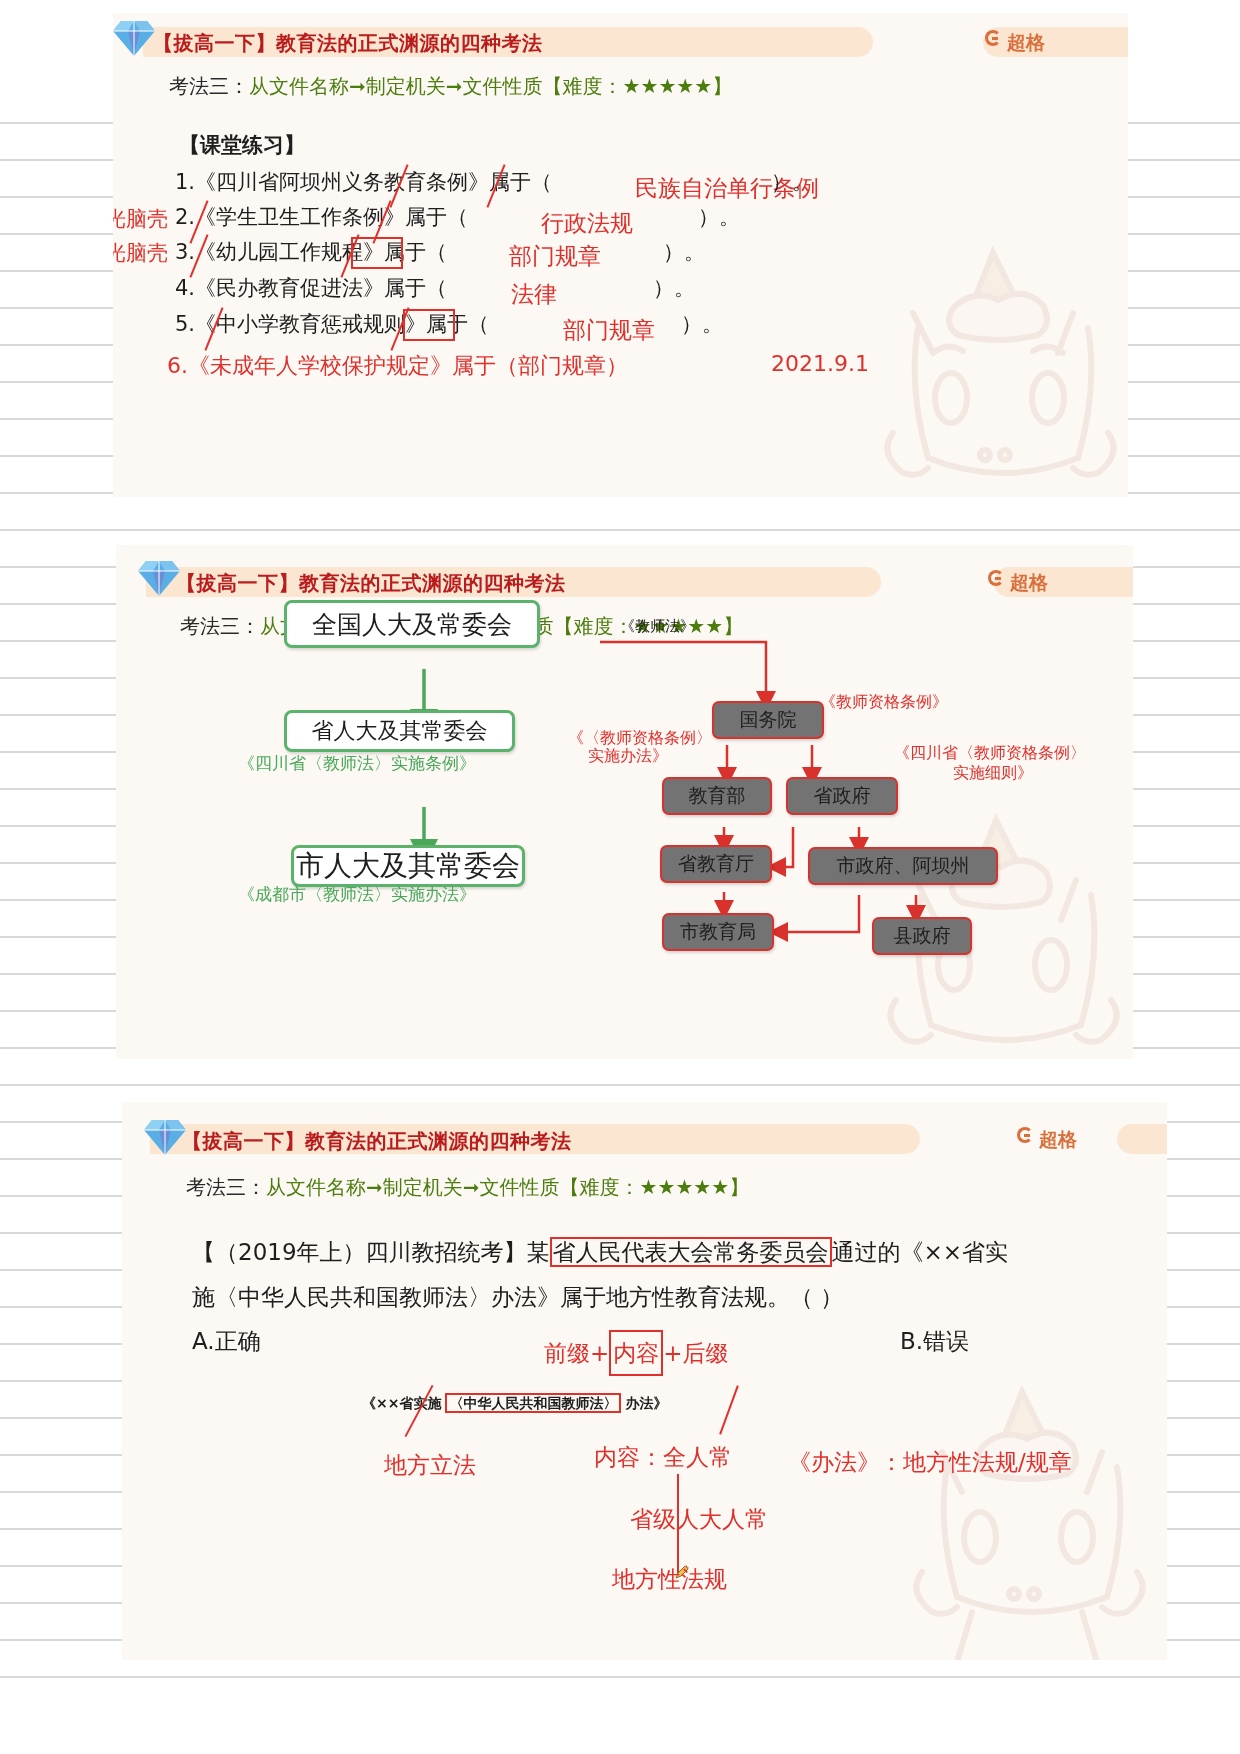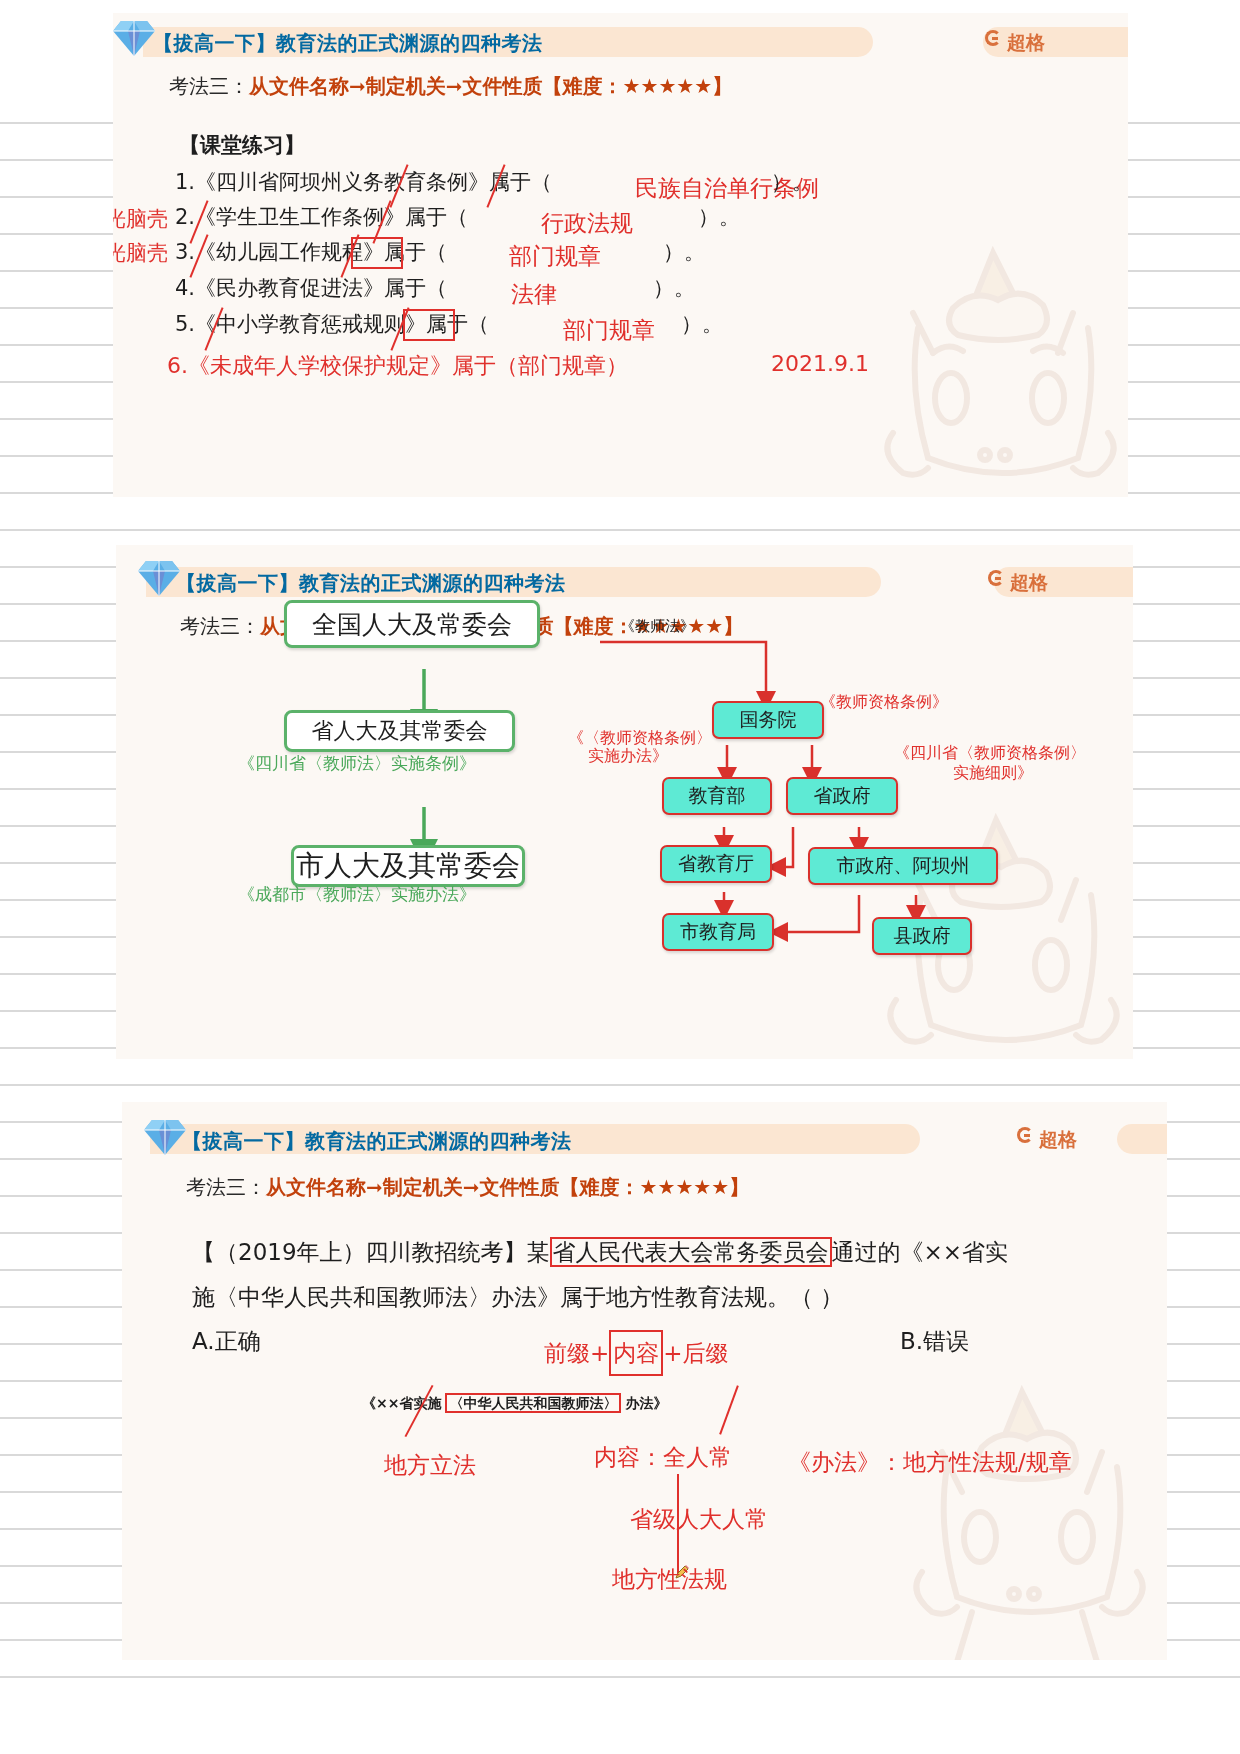--- a/index.html
+++ b/index.html
@@ -12,44 +12,44 @@
   .slide {
     position:absolute; background:#fcf8f4; overflow:hidden;
   }
   .hdr-band {
     position:absolute; height:30px; background:#fbe6d2; border-radius:0 16px 16px 0;
   }
   .hdr-cap {
     position:absolute; height:30px; width:60px; background:#fbe6d2; border-radius:16px 0 0 16px;
   }
   .hdr-title {
-    position:absolute; font-size:20px; font-weight:bold; color:#0369a1; letter-spacing:0.5px; white-space:nowrap;
+    position:absolute; font-size:20px; font-weight:bold; color:#b91c1c; letter-spacing:0.5px; white-space:nowrap;
   }
   .brand { position:absolute; font-size:19px; font-weight:bold; color:#d9703c; white-space:nowrap; display:flex; align-items:flex-start; gap:6px; }
   .brand .g {
     width:16px; height:16px; border:3px solid #d9703c; border-radius:50%; border-right-color:transparent; box-sizing:border-box; position:relative;
   }
   .brand .g::after { content:""; position:absolute; left:4px; top:4px; width:6px; height:3px; background:#d9703c; }
   .sub { position:absolute; font-size:20px; white-space:nowrap; }
   .sub .k { color:#2a2a2a; }
-  .sub .o { color:#c2410c; font-weight:bold; }
+  .sub .o { color:#4d7c0f; font-weight:normal; }
   .diamond { position:absolute; width:42px; height:38px; }
   .txt { position:absolute; white-space:nowrap; color:#1e1e1e; font-size:21px; }
   .red { color:#e0302c; }
   .green { color:#4aa85a; }
   .bold { font-weight:bold; }
   .slash { position:absolute; width:2px; background:#e0302c; transform-origin:center; }
   .rbox { position:absolute; border:2px solid #e0302c; }
   .node-g {
     position:absolute; border:3px solid #5bb26a; border-radius:8px; background:#ffffff;
     box-shadow:1px 2px 3px rgba(0,0,0,0.15);
     display:flex; align-items:center; justify-content:center; color:#1e1e1e; white-space:nowrap;
   }
   .node-r {
-    position:absolute; border:2.5px solid #d9312c; border-radius:7px; background:#5eead4;
+    position:absolute; border:2.5px solid #d9312c; border-radius:7px; background:#737373;
     box-shadow:1px 2px 3px rgba(0,0,0,0.15);
     display:flex; align-items:center; justify-content:center; color:#1e1e1e; white-space:nowrap; font-size:19px;
   }
   .mascot { position:absolute; opacity:0.55; }
   .cap { position:absolute; font-size:17px; white-space:nowrap; }
 </style>
 </head>
 <body>
 
 <div>

